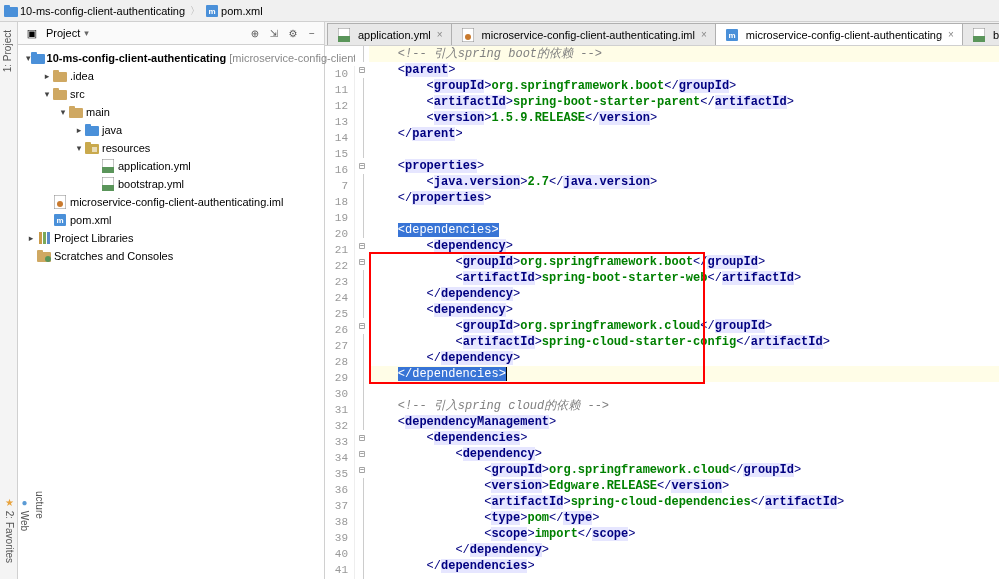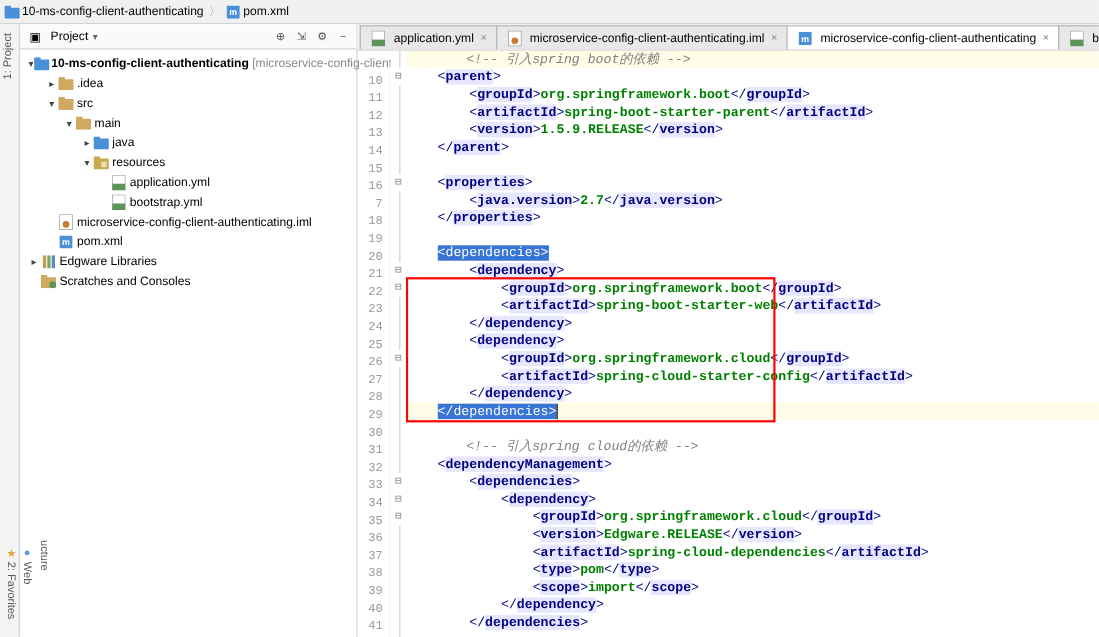--- a/index.html
+++ b/index.html
@@ -39,21 +39,21 @@
     .gutter-line { height:16px; line-height:16px; }
     .fold-gutter { width:14px; background:#fff; position:relative; }
     .fold-line { height:16px; display:flex; align-items:center; justify-content:center; font-size:9px; color:#888; }
     .fold-bar { width:3px; height:16px; border-left:1px solid #ccc; margin-left:4px; }
     .code { flex:1; overflow:hidden; position:relative; }
     .code-line { height:16px; line-height:16px; white-space:pre; }
     .code-line.highlighted-line { background:#fffde7; }
     .tag-bracket { color:#000080; font-weight:normal; }
     .tag-name { color:#000080; font-weight:bold; background:#e6e6ff; }
     .xml-text { color:#008000; font-weight:bold; }
-    .xml-comment { color:#808080; font-style:italic;margin-left:26px; }
+    .xml-comment { color:#808080; font-style:italic; }
     .sel-bg { background:#3874d6; color:#fff; }
     .red-box { position:absolute; border:2px solid #ff0000; pointer-events:none; }
     .caret { display:inline-block; width:1px; height:14px; background:#000; vertical-align:middle; }
   </style>
 </head>
 <body>
 
 <div class="top-bar">
   <span class="crumb-icon">
     <svg width="14" height="12" viewBox="0 0 14 12">
@@ -201,21 +201,21 @@
         </div>
       <div class="tree-row depth-1">
           <span class="arrow">▸</span>
           <span class="node-icon">
             <svg width="14" height="12">
               <rect x="2" width="3" height="12" fill="#c99a4a"></rect>
               <rect x="6" width="3" height="12" fill="#7aa85a"></rect>
               <rect x="10" width="3" height="12" fill="#5a8ac9"></rect>
             </svg>
           </span>
-          <span>Edgware Libraries</span>
+          <span>Project Libraries</span>
         </div>
       <div class="tree-row depth-1">
           <span class="no-arrow"></span>
           <span class="node-icon">
             <svg width="14" height="12">
               <rect width="14" height="10" y="2" fill="#cfa862" rx="1"></rect>
               <rect width="6" height="4" fill="#cfa862" rx="1"></rect>
               <circle cx="11" cy="9" r="3" fill="#5a955a"></circle>
             </svg>
           </span>

